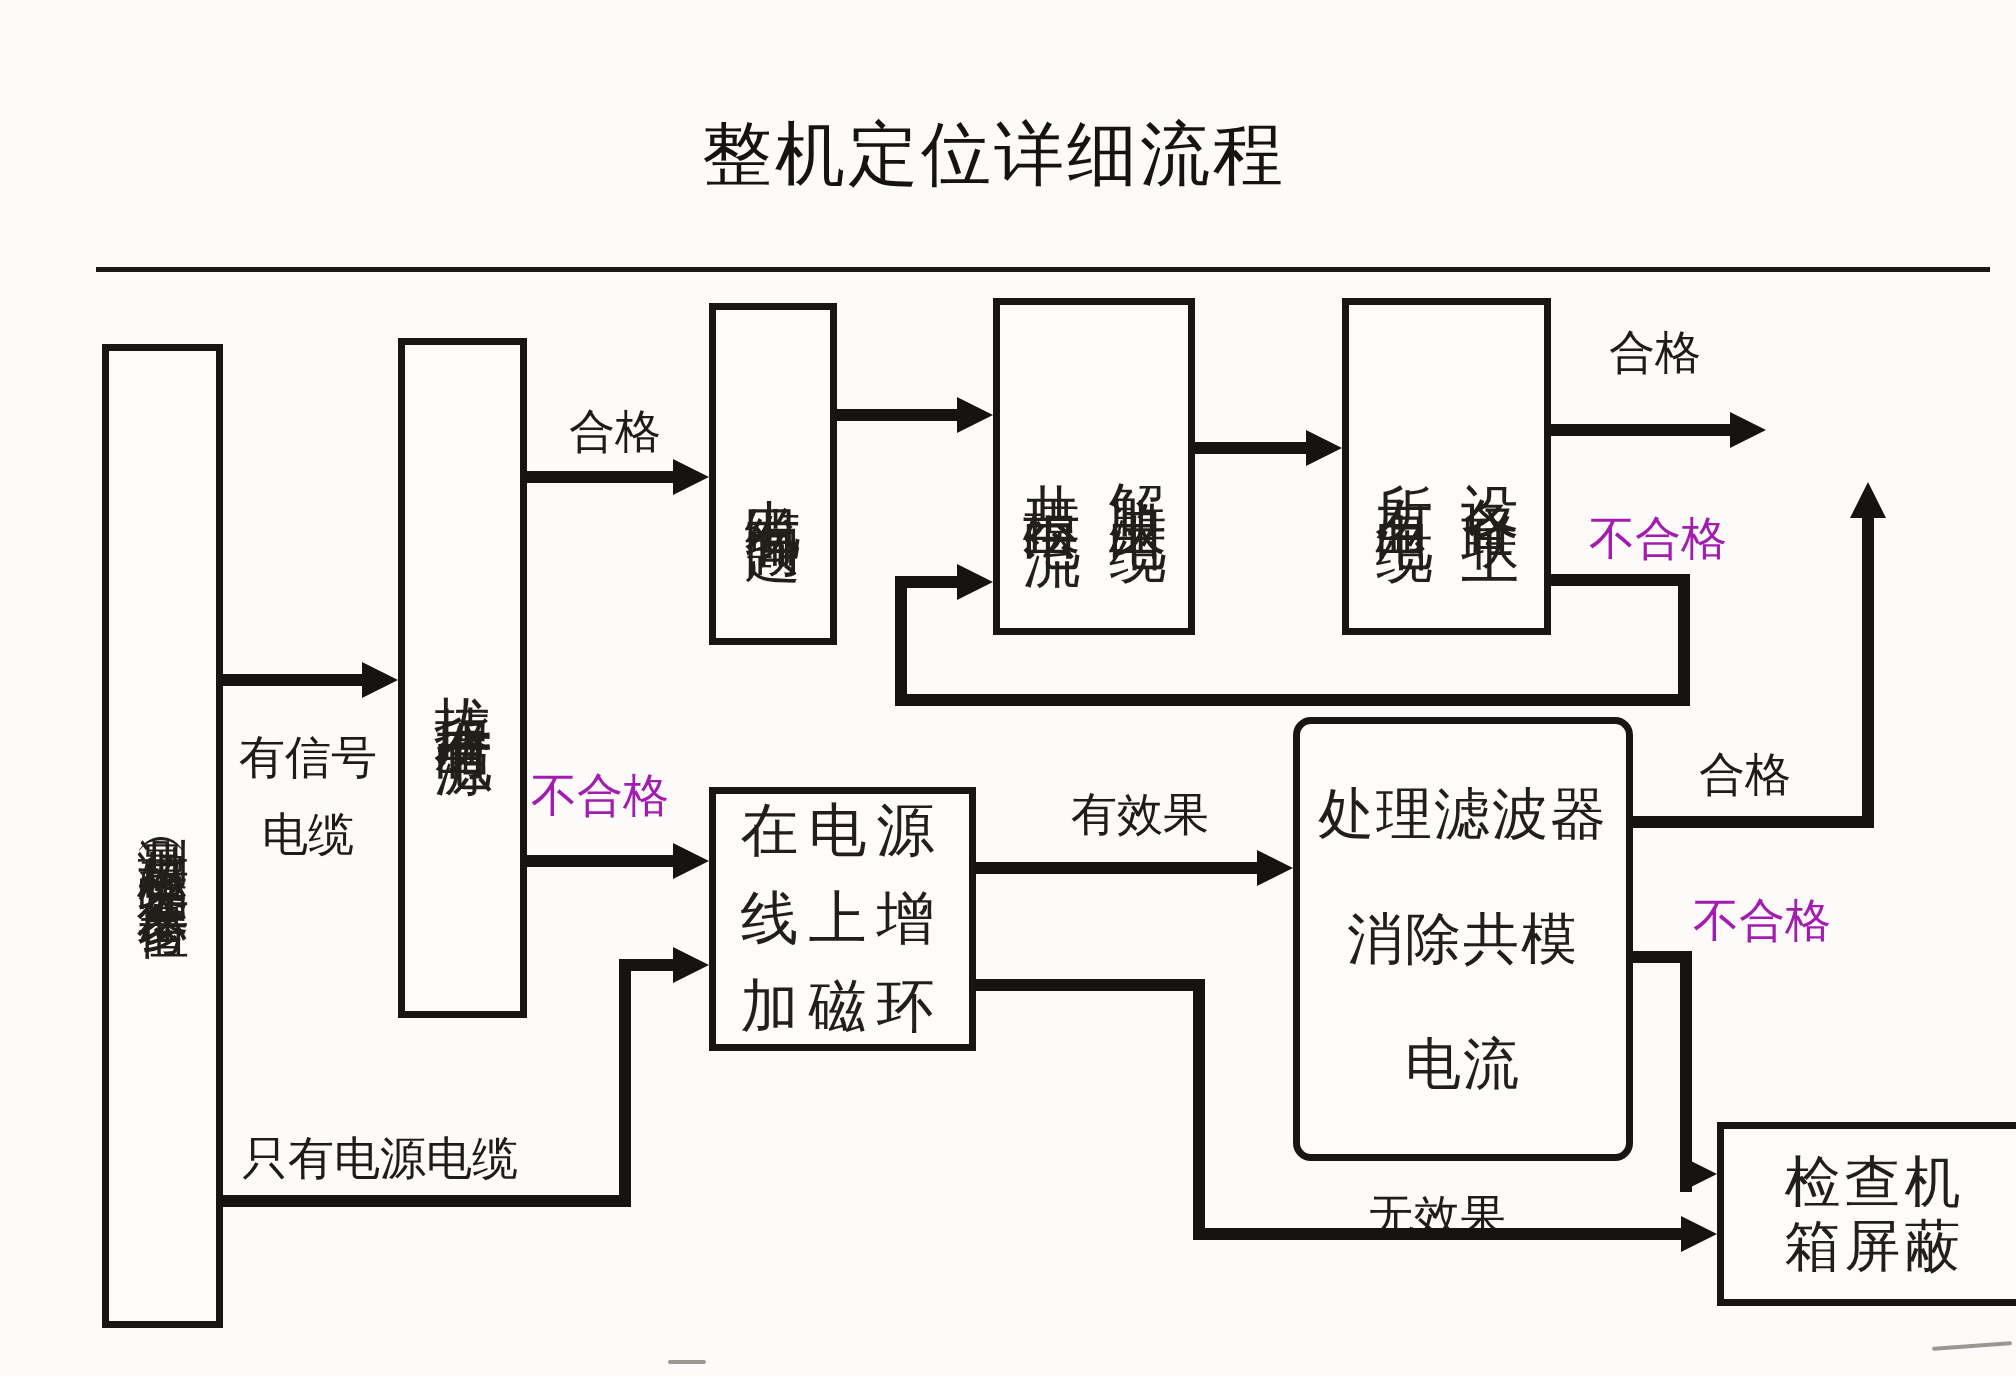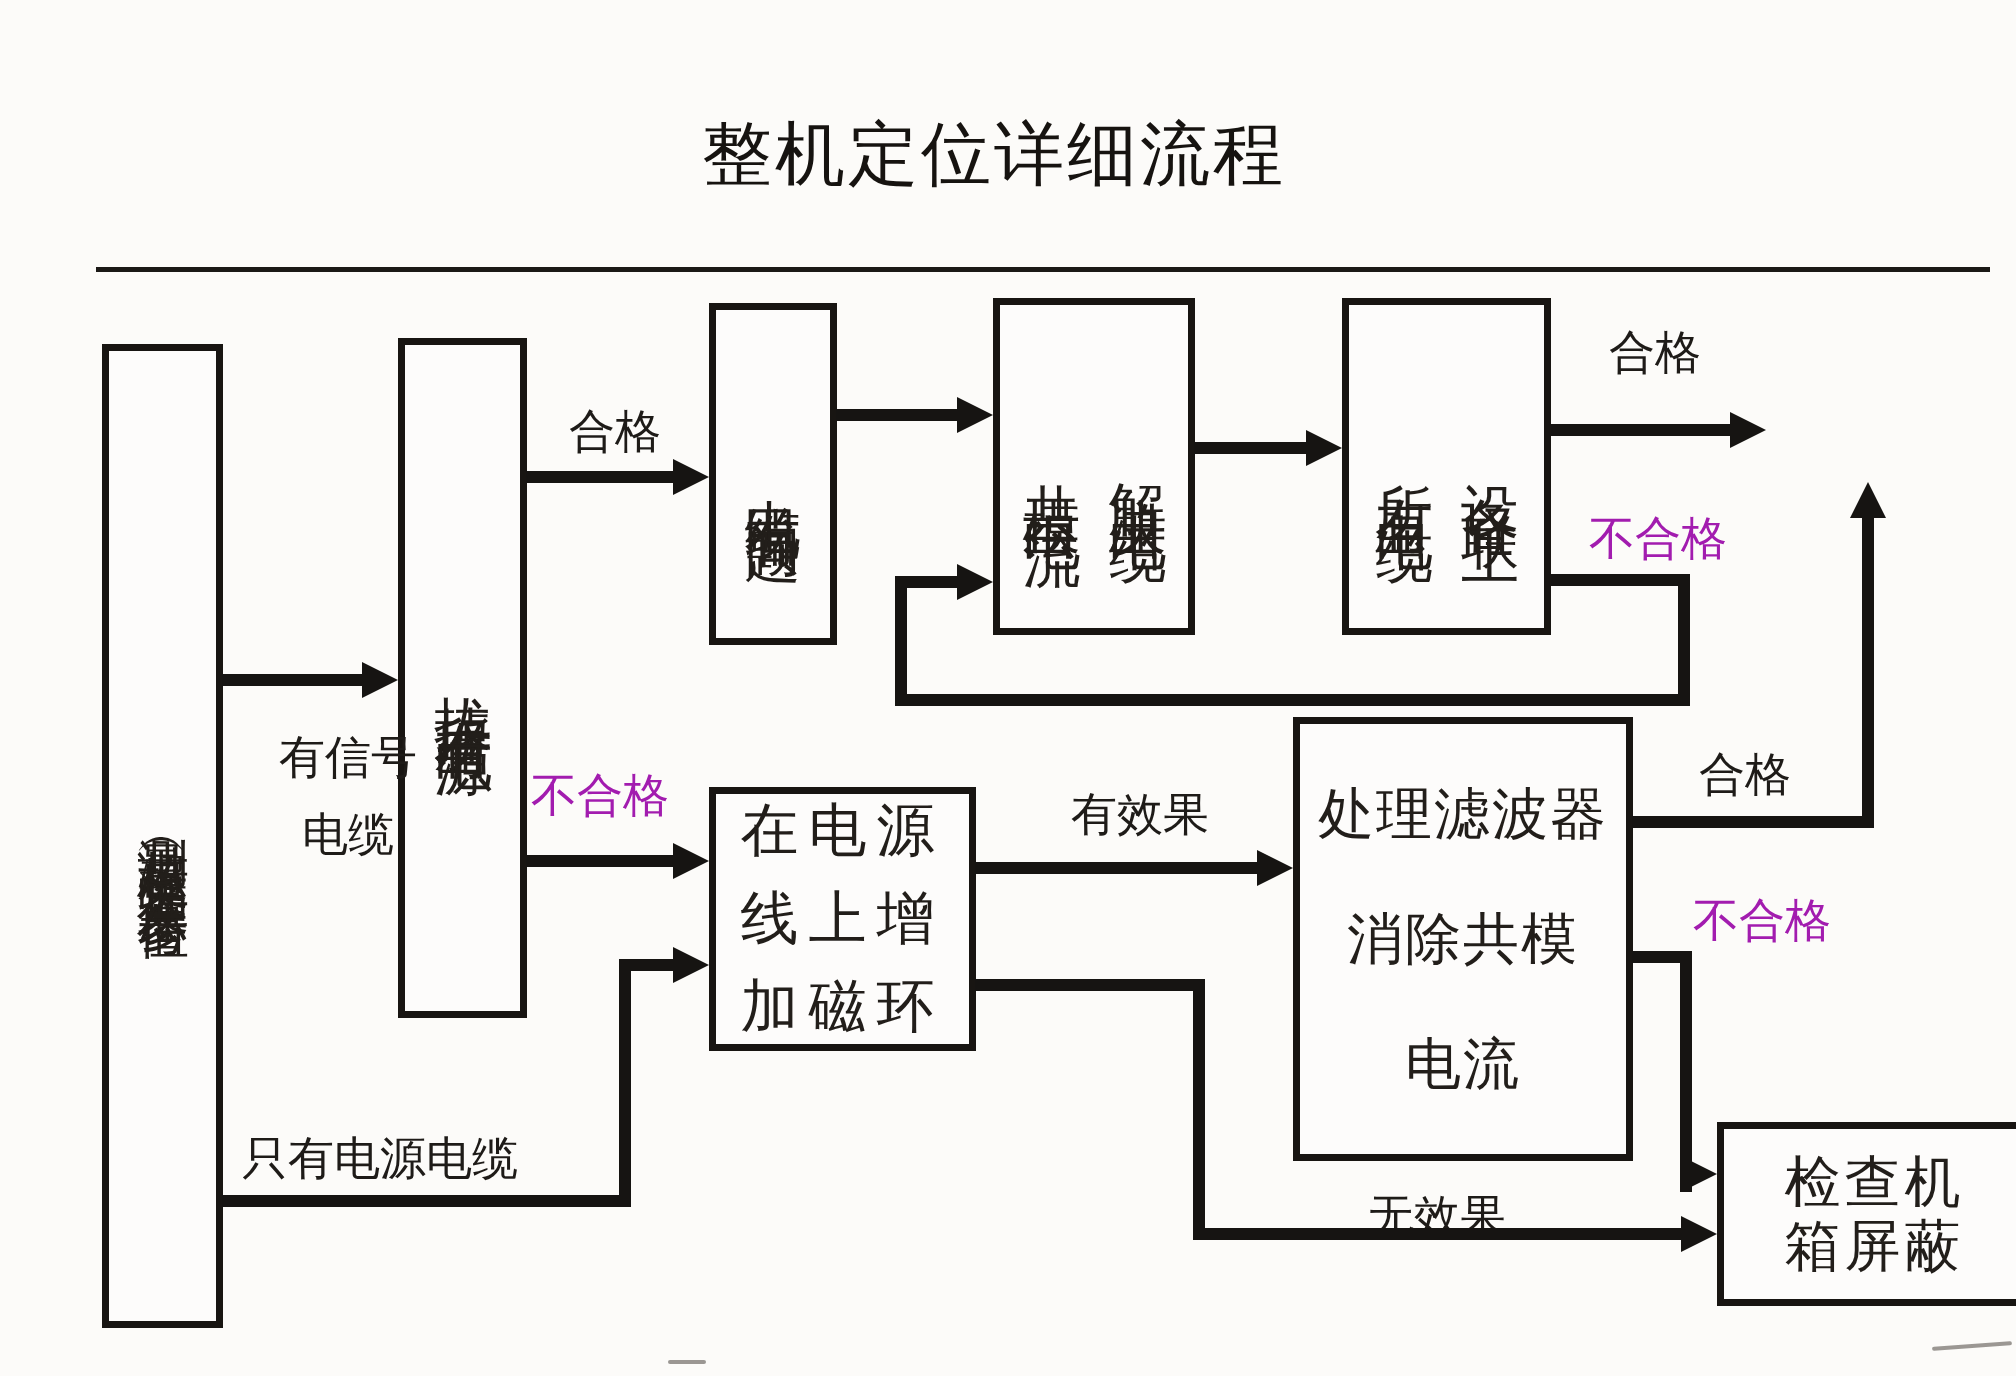--- a/index.html
+++ b/index.html
@@ -101,32 +101,32 @@
 所有电缆</div>
   </div>
 
 
   <div class="abs node" style="left:709px;top:787px;width:267px;height:264px;">
     <div class="htext magnet-text">在电源
 线上增
 加磁环</div>
   </div>
 
-  <div class="abs node" style="left:1293px;top:717px;width:340px;height:444px;">
+  <div class="abs node" style="left:1293px;top:717px;width:340px;height:444px;border-radius:18px;">
     <div class="htext filter-text">处理滤波器
 消除共模
 电流</div>
   </div>
 
   <div class="abs node" style="left:1717px;top:1122px;width:315px;height:184px;">
     <div class="htext check-text">检查机
 箱屏蔽</div>
   </div>
 
-  <div class="abs edge-label" style="left:308px;top:796px;margin-left:40px;">有信号
+  <div class="abs edge-label" style="left:308px;top:796px;">有信号
 电缆</div>
   <div class="abs edge-label" style="left:615px;top:431px;">合格</div>
   <div class="abs edge-label red" style="left:600px;top:795px;">不合格</div>
   <div class="abs edge-label" style="left:1655px;top:352px;">合格</div>
   <div class="abs edge-label red" style="left:1658px;top:538px;">不合格</div>
   <div class="abs edge-label" style="left:1140px;top:814px;">有效果</div>
   <div class="abs edge-label" style="left:1745px;top:774px;">合格</div>
   <div class="abs edge-label red" style="left:1762px;top:920px;">不合格</div>
   <div class="abs edge-label" style="left:1437px;top:1216px;">无效果</div>
   <div class="abs edge-label" style="left:380px;top:1158px;white-space:nowrap;">只有电源电缆</div>

